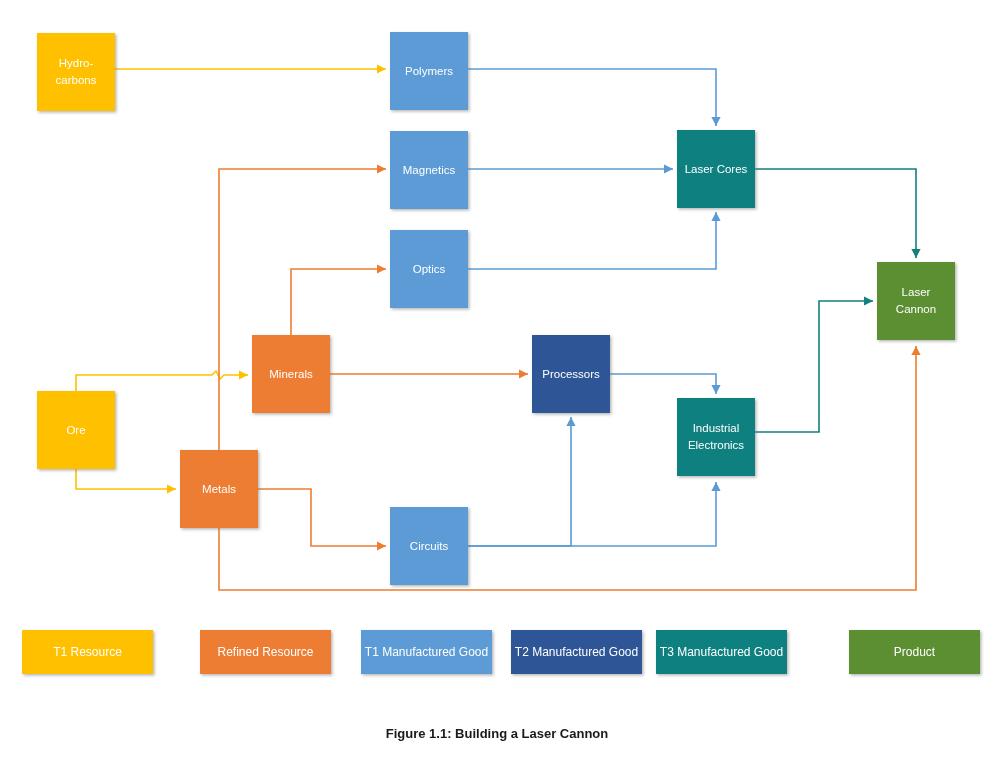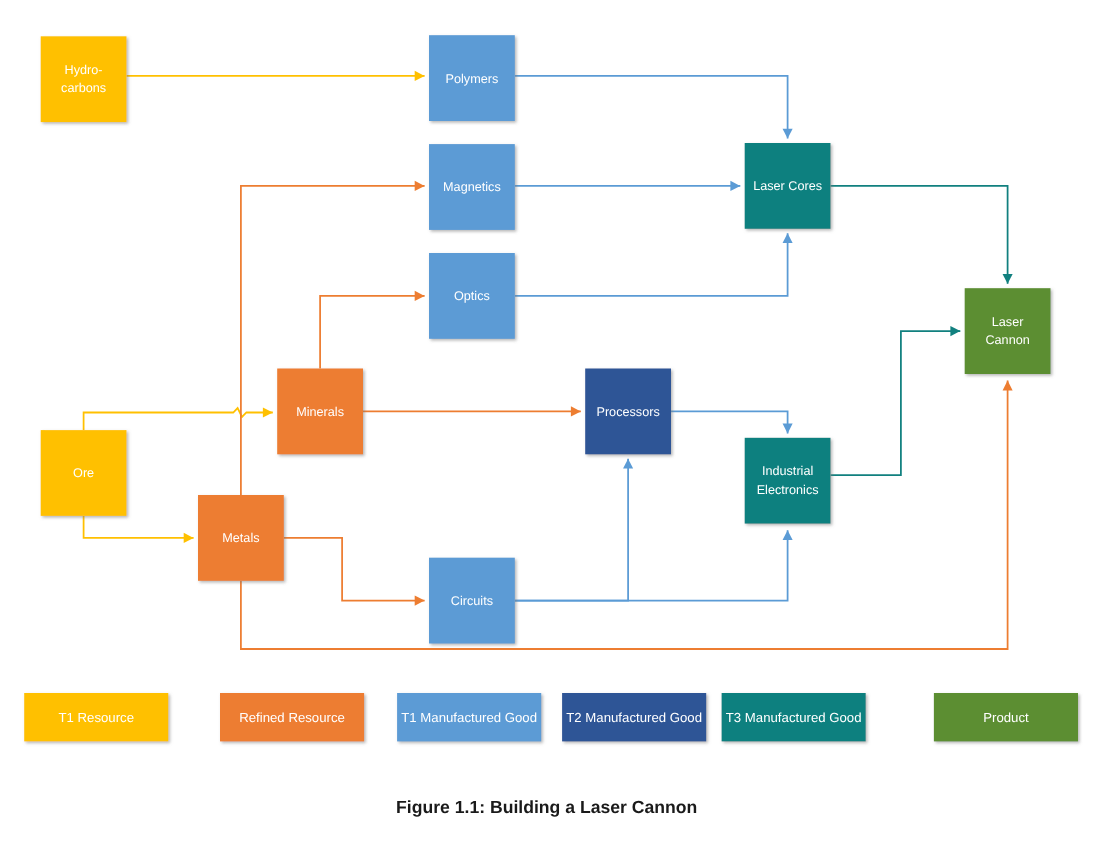--- a/index.html
+++ b/index.html
@@ -46,21 +46,21 @@
     dominant-baseline: middle;
     pointer-events: none;
   }
   .caption {
     position: absolute;
     left: 0;
     top: 726px;
     width: 994px;
     text-align: center;
     font-family: "Liberation Sans", sans-serif;
-    font-size: 16px;
+    font-size: 13px;
     font-weight: bold;
     color: #1a1a1a;
   }
   .edge-path {
     fill: none;
     stroke-width: 1.6;
   }
 </style>
 </head>
 <body>

